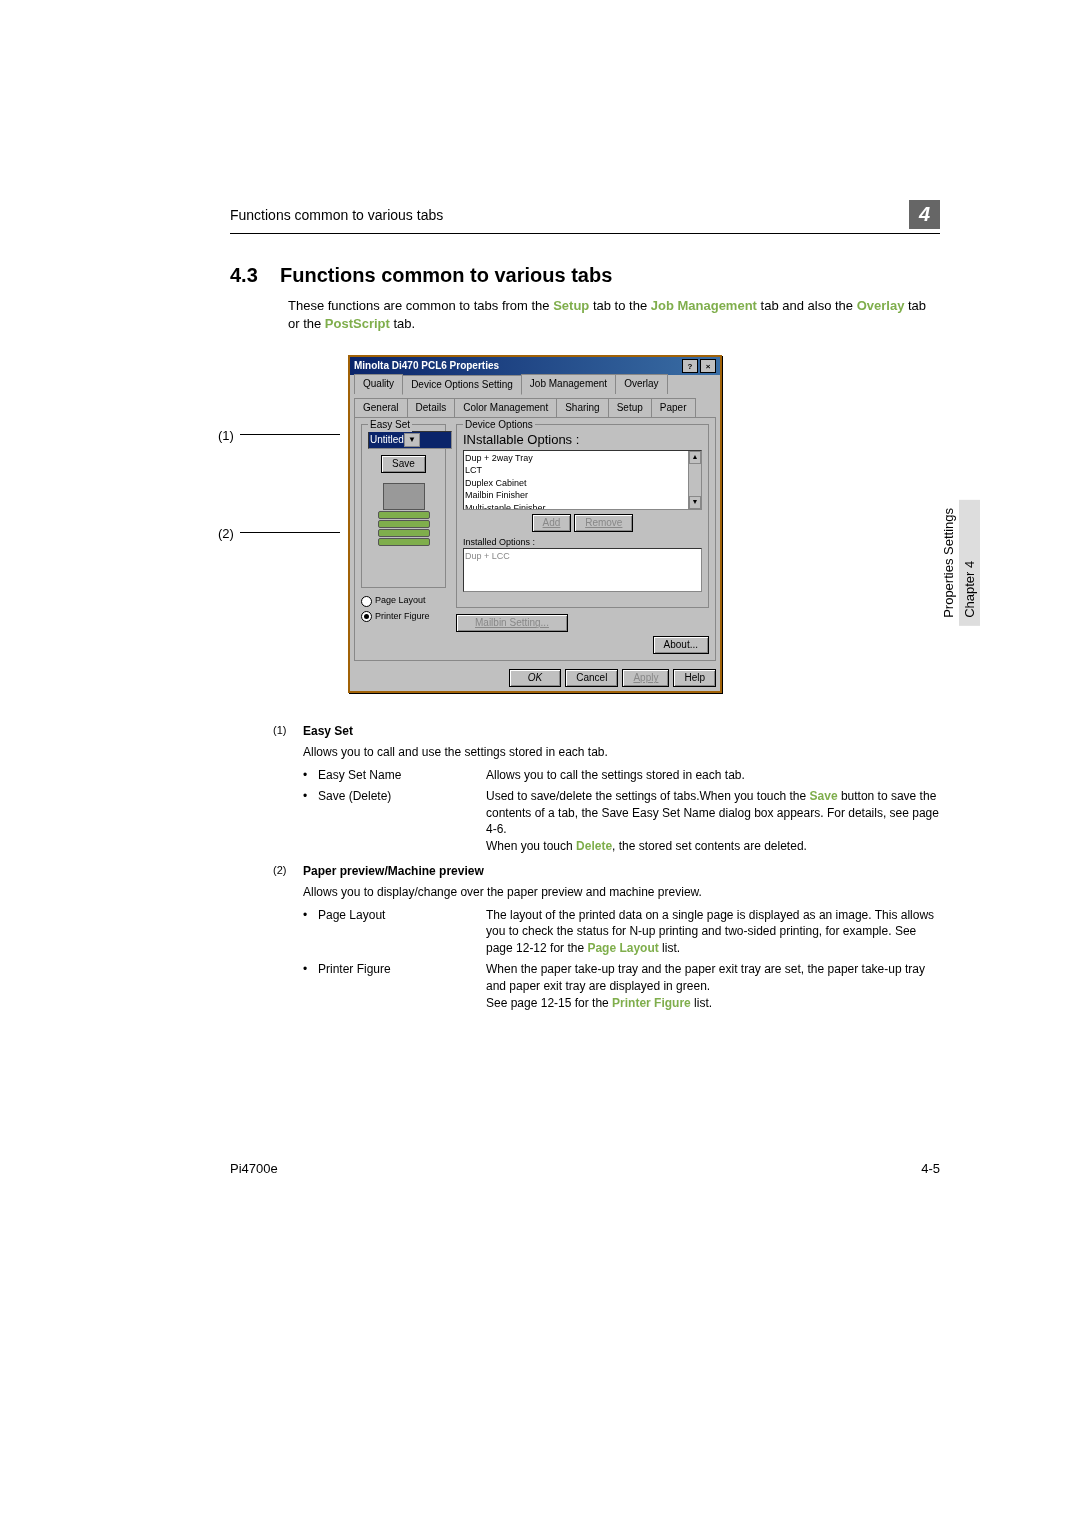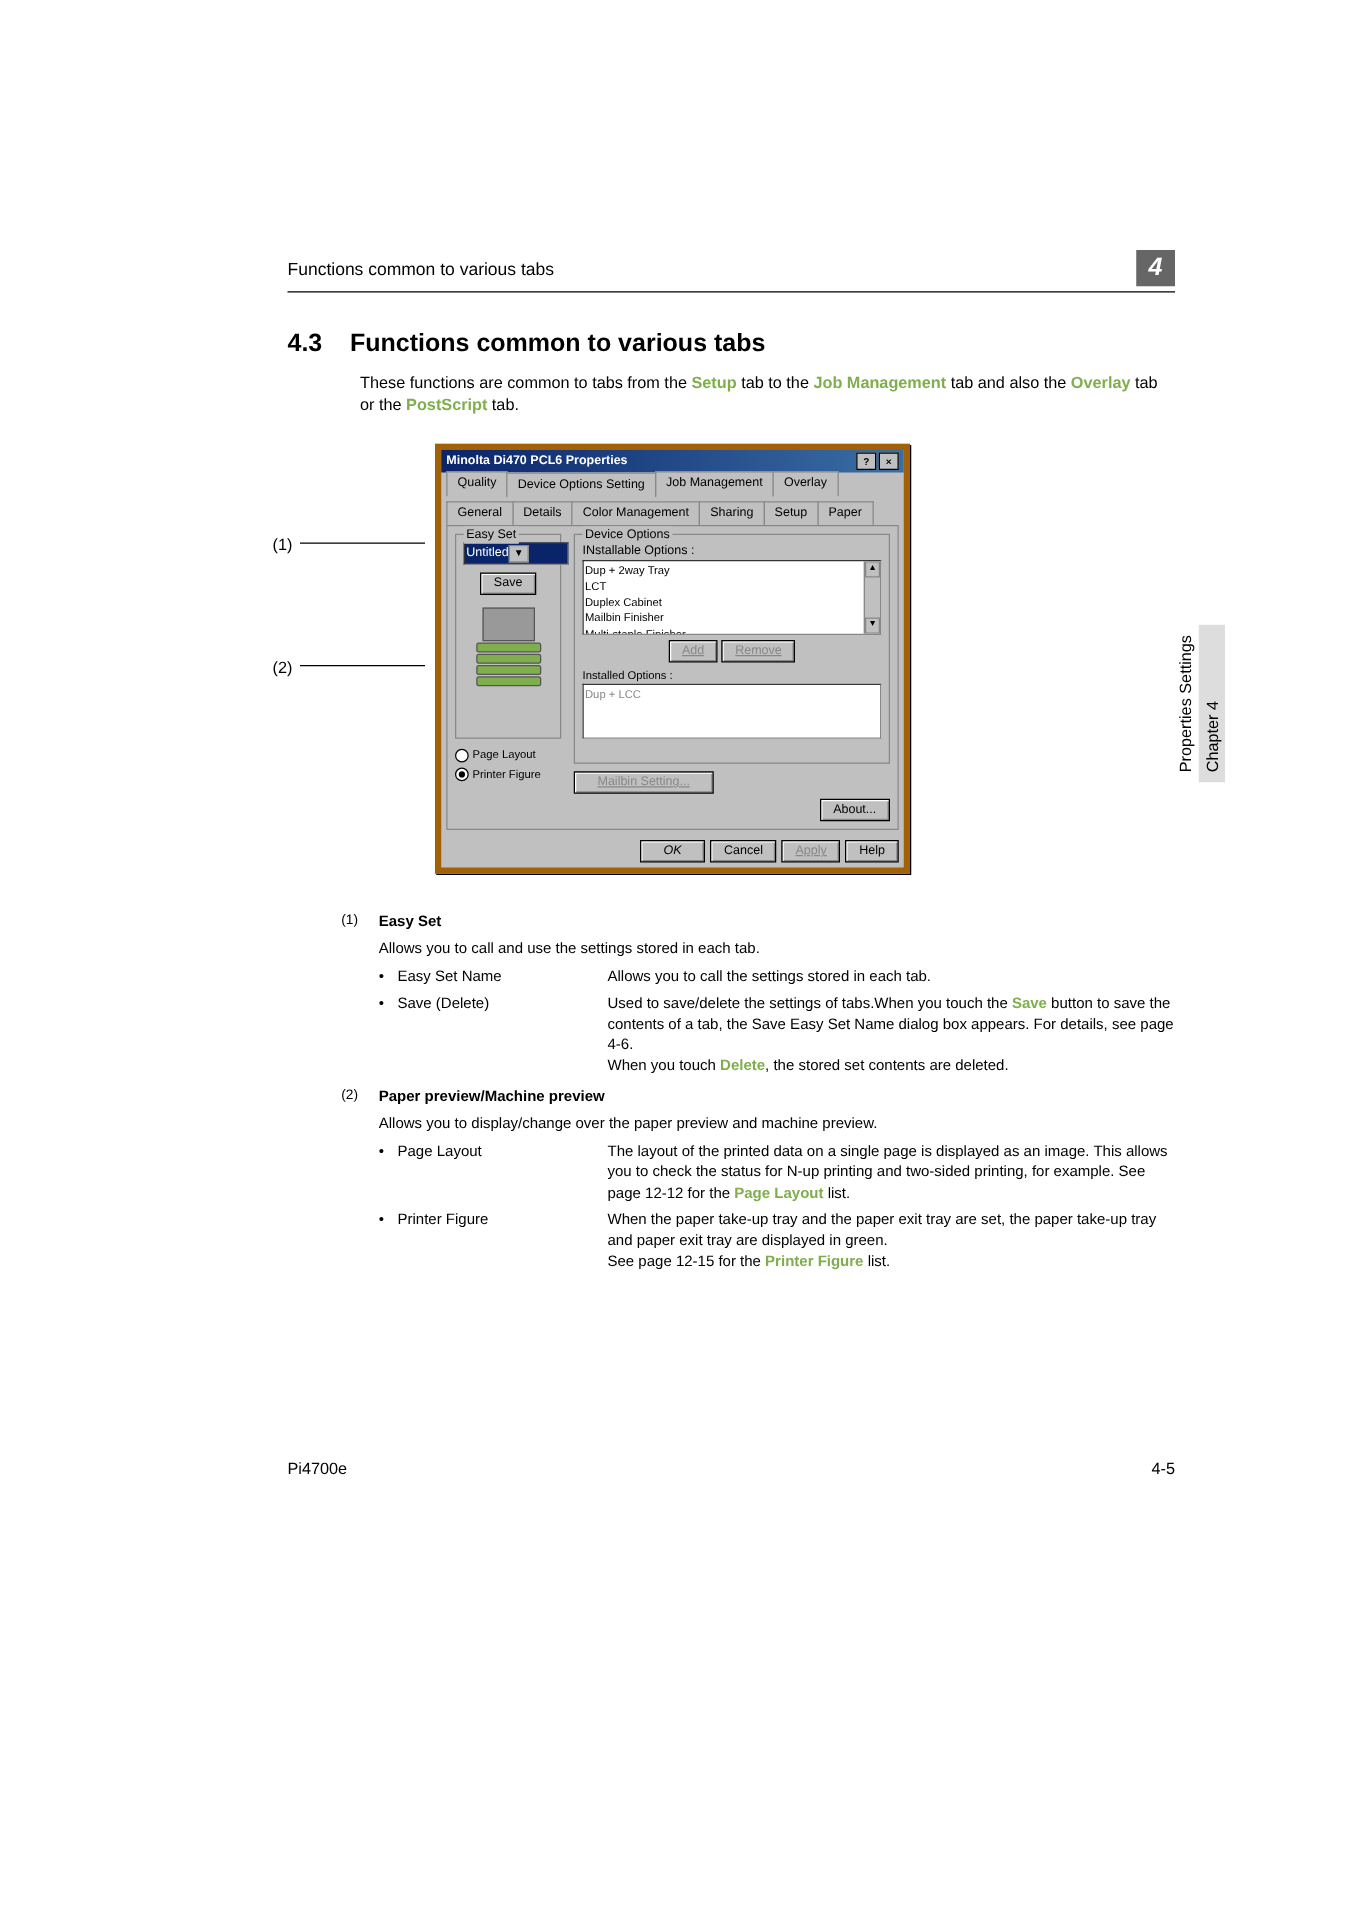--- a/index.html
+++ b/index.html
@@ -63,21 +63,21 @@
     .callout-line {
       position: absolute;
       height: 1px;
       background: #000;
       left: -48px;
     }
     .dialog {
       width: 370px;
       margin-left: 60px;
       background: #c0c0c0;
-      border: 5px solid #a16207;
+      border: 2px solid #a16207;
       font-family: "MS Sans Serif", Tahoma, sans-serif;
       font-size: 10px;
       box-shadow: 1px 1px 0 #000;
     }
     .titlebar {
       background: linear-gradient(to right, #0a246a, #3a6ea5);
       color: #fff;
       padding: 2px 4px;
       display: flex;
       justify-content: space-between;
@@ -392,21 +392,21 @@
             <div class="radio-option">
               <span class="radio-circle"></span><span>Page Layout</span>
             </div>
             <div class="radio-option">
               <span class="radio-circle checked"></span><span>Printer Figure</span>
             </div>
           </div>
           <div class="right-col">
             <div class="fieldset" style="min-height:170px;">
               <span class="fieldset-label">Device Options</span>
-              <div style="font-size:10px;">INstallable Options :</div>
+              <div style="font-size:13px;">INstallable Options :</div>
               <div class="listbox">
                 <div>Dup + 2way Tray</div>
                 <div>LCT</div>
                 <div>Duplex Cabinet</div>
                 <div>Mailbin Finisher</div>
                 <div>Multi-staple Finisher</div>
 
                 <div class="scrollbar">
                   <div class="scroll-btn">▲</div>
                   <div class="scroll-btn">▼</div>

